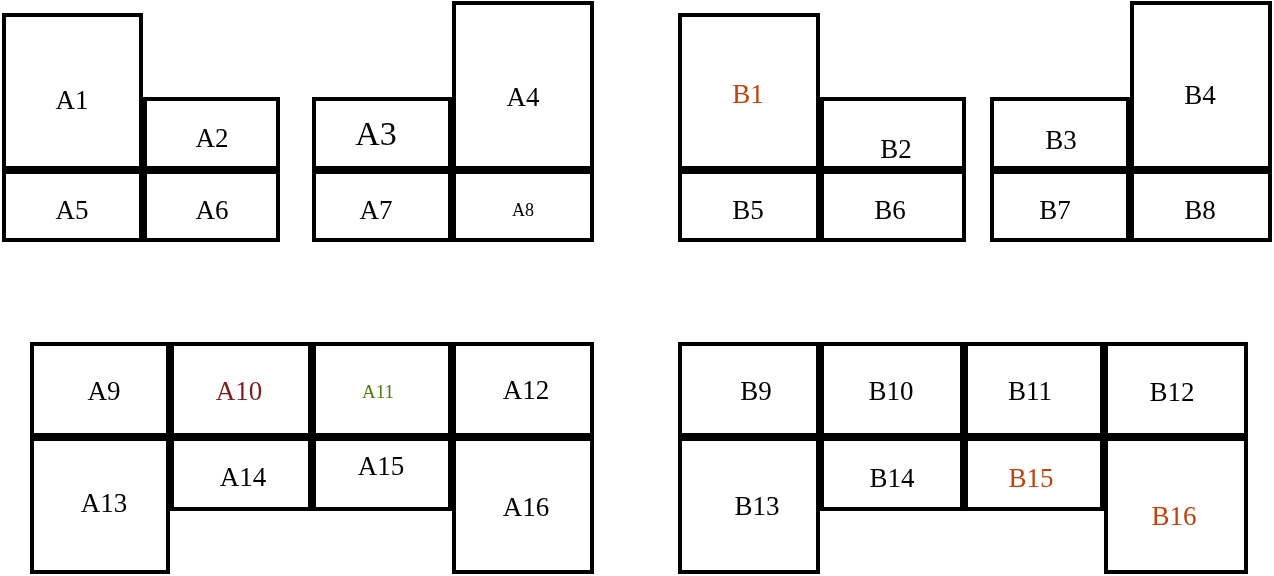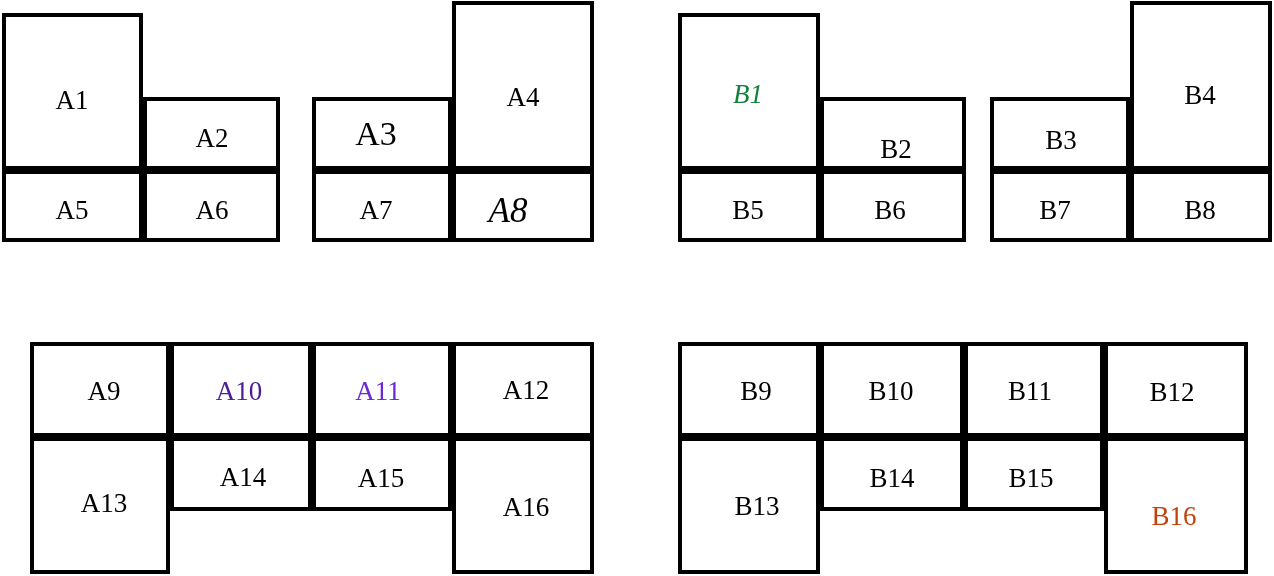--- a/index.html
+++ b/index.html
@@ -47,69 +47,69 @@
       <div class="label" style="left: 72px; top: 210px; font-size: 27px; color: rgb(0, 0, 0);">A5</div>
       <div class="cell" style="left: 143px; top: 170px; width: 137px; height: 72px; border-width: 4px; border-color: rgb(0, 0, 0);"></div>
       <div class="label" style="left: 212px; top: 210px; font-size: 27px; color: rgb(0, 0, 0);">A6</div>
       <div class="cell" style="left: 312px; top: 97px; width: 140px; height: 73px; border-width: 4px; border-color: rgb(0, 0, 0);"></div>
       <div class="label" style="left: 376px; top: 134px; font-size: 34px; color: rgb(0, 0, 0);">A3</div>
       <div class="cell" style="left: 452px; top: 1px; width: 142px; height: 169px; border-width: 4px; border-color: rgb(0, 0, 0);"></div>
       <div class="label" style="left: 523px; top: 97px; font-size: 27px; color: rgb(0, 0, 0);">A4</div>
       <div class="cell" style="left: 312px; top: 170px; width: 140px; height: 72px; border-width: 4px; border-color: rgb(0, 0, 0);"></div>
       <div class="label" style="left: 376px; top: 210px; font-size: 27px; color: rgb(0, 0, 0);">A7</div>
       <div class="cell" style="left: 452px; top: 170px; width: 142px; height: 72px; border-width: 4px; border-color: rgb(0, 0, 0);"></div>
-      <div class="label" style="left: 508px; top: 210px; font-size: 35px; color: rgb(0, 0, 0); font-style: italic;">A8</div>
+      <div class="label" style="left: 523px; top: 210px; font-size: 18px; color: rgb(0, 0, 0);">A8</div>
     </div>
     <div class="group" style="left: 0px; top: 0px; width: 1274px; height: 576px;">
       <div class="cell" style="left: 678px; top: 13px; width: 142px; height: 157px; border-width: 4px; border-color: rgb(0, 0, 0);"></div>
-      <div class="label" style="left: 748px; top: 94px; font-size: 27px; color: #15803d; font-style: italic;">B1</div>
+      <div class="label" style="left: 748px; top: 94px; font-size: 27px; color: #c2410c;">B1</div>
       <div class="cell" style="left: 820px; top: 97px; width: 146px; height: 73px; border-width: 4px; border-color: rgb(0, 0, 0);"></div>
       <div class="label" style="left: 896px; top: 149px; font-size: 27px; color: rgb(0, 0, 0);">B2</div>
       <div class="cell" style="left: 678px; top: 170px; width: 142px; height: 72px; border-width: 4px; border-color: rgb(0, 0, 0);"></div>
       <div class="label" style="left: 748px; top: 210px; font-size: 27px; color: rgb(0, 0, 0);">B5</div>
       <div class="cell" style="left: 820px; top: 170px; width: 146px; height: 72px; border-width: 4px; border-color: rgb(0, 0, 0);"></div>
       <div class="label" style="left: 890px; top: 210px; font-size: 27px; color: rgb(0, 0, 0);">B6</div>
       <div class="cell" style="left: 990px; top: 97px; width: 140px; height: 73px; border-width: 4px; border-color: rgb(0, 0, 0);"></div>
       <div class="label" style="left: 1061px; top: 140px; font-size: 27px; color: rgb(0, 0, 0);">B3</div>
       <div class="cell" style="left: 1130px; top: 1px; width: 142px; height: 169px; border-width: 4px; border-color: rgb(0, 0, 0);"></div>
       <div class="label" style="left: 1200px; top: 95px; font-size: 27px; color: rgb(0, 0, 0);">B4</div>
       <div class="cell" style="left: 990px; top: 170px; width: 140px; height: 72px; border-width: 4px; border-color: rgb(0, 0, 0);"></div>
       <div class="label" style="left: 1055px; top: 210px; font-size: 27px; color: rgb(0, 0, 0);">B7</div>
       <div class="cell" style="left: 1130px; top: 170px; width: 142px; height: 72px; border-width: 4px; border-color: rgb(0, 0, 0);"></div>
       <div class="label" style="left: 1200px; top: 210px; font-size: 27px; color: rgb(0, 0, 0);">B8</div>
     </div>
     <div class="group" style="left: 0px; top: 0px; width: 1274px; height: 560px;">
       <div class="cell" style="left: 30px; top: 342px; width: 140px; height: 95px; border-width: 4px; border-color: rgb(0, 0, 0);"></div>
       <div class="label" style="left: 104px; top: 391px; font-size: 27px; color: rgb(0, 0, 0);">A9</div>
       <div class="cell" style="left: 170px; top: 342px; width: 142px; height: 95px; border-width: 4px; border-color: rgb(0, 0, 0);"></div>
-      <div class="label" style="left: 239px; top: 391px; font-size: 27px; color: #4c1d95;">A10</div>
+      <div class="label" style="left: 239px; top: 391px; font-size: 27px; color: #7f1d1d;">A10</div>
       <div class="cell" style="left: 312px; top: 342px; width: 140px; height: 95px; border-width: 4px; border-color: rgb(0, 0, 0);"></div>
-      <div class="label" style="left: 378px; top: 391px; font-size: 27px; color: #6d28d9;">A11</div>
+      <div class="label" style="left: 378px; top: 391px; font-size: 19px; color: #4d7c0f;">A11</div>
       <div class="cell" style="left: 452px; top: 342px; width: 142px; height: 95px; border-width: 4px; border-color: rgb(0, 0, 0);"></div>
       <div class="label" style="left: 526px; top: 390px; font-size: 27px; color: rgb(0, 0, 0);">A12</div>
       <div class="cell" style="left: 30px; top: 437px; width: 140px; height: 137px; border-width: 4px; border-color: rgb(0, 0, 0);"></div>
       <div class="label" style="left: 104px; top: 503px; font-size: 27px; color: rgb(0, 0, 0);">A13</div>
       <div class="cell" style="left: 170px; top: 437px; width: 142px; height: 74px; border-width: 4px; border-color: rgb(0, 0, 0);"></div>
       <div class="label" style="left: 243px; top: 477px; font-size: 27px; color: rgb(0, 0, 0);">A14</div>
       <div class="cell" style="left: 312px; top: 437px; width: 140px; height: 74px; border-width: 4px; border-color: rgb(0, 0, 0);"></div>
-      <div class="label" style="left: 381px; top: 478px; font-size: 27px; color: rgb(0, 0, 0);">A15</div>
+      <div class="label" style="left: 381px; top: 466px; font-size: 27px; color: rgb(0, 0, 0);">A15</div>
       <div class="cell" style="left: 452px; top: 437px; width: 142px; height: 137px; border-width: 4px; border-color: rgb(0, 0, 0);"></div>
       <div class="label" style="left: 526px; top: 507px; font-size: 27px; color: rgb(0, 0, 0);">A16</div>
     </div>
     <div class="group" style="left: 0px; top: 0px; width: 1114px; height: 576px;">
       <div class="cell" style="left: 678px; top: 342px; width: 142px; height: 95px; border-width: 4px; border-color: rgb(0, 0, 0);"></div>
       <div class="label" style="left: 756px; top: 391px; font-size: 27px; color: rgb(0, 0, 0);">B9</div>
       <div class="cell" style="left: 820px; top: 342px; width: 144px; height: 95px; border-width: 4px; border-color: rgb(0, 0, 0);"></div>
       <div class="label" style="left: 891px; top: 391px; font-size: 27px; color: rgb(0, 0, 0);">B10</div>
       <div class="cell" style="left: 964px; top: 342px; width: 140px; height: 95px; border-width: 4px; border-color: rgb(0, 0, 0);"></div>
       <div class="label" style="left: 1030px; top: 391px; font-size: 27px; color: rgb(0, 0, 0);">B11</div>
       <div class="cell" style="left: 1104px; top: 342px; width: 144px; height: 95px; border-width: 4px; border-color: rgb(0, 0, 0);"></div>
       <div class="label" style="left: 1172px; top: 392px; font-size: 27px; color: rgb(0, 0, 0);">B12</div>
       <div class="cell" style="left: 678px; top: 437px; width: 142px; height: 137px; border-width: 4px; border-color: rgb(0, 0, 0);"></div>
       <div class="label" style="left: 757px; top: 506px; font-size: 27px; color: rgb(0, 0, 0);">B13</div>
       <div class="cell" style="left: 820px; top: 437px; width: 144px; height: 74px; border-width: 4px; border-color: rgb(0, 0, 0);"></div>
       <div class="label" style="left: 892px; top: 478px; font-size: 27px; color: rgb(0, 0, 0);">B14</div>
       <div class="cell" style="left: 964px; top: 437px; width: 140px; height: 74px; border-width: 4px; border-color: rgb(0, 0, 0);"></div>
-      <div class="label" style="left: 1031px; top: 478px; font-size: 27px; color: #000000;">B15</div>
+      <div class="label" style="left: 1031px; top: 478px; font-size: 27px; color: #c2410c;">B15</div>
       <div class="cell" style="left: 1104px; top: 437px; width: 144px; height: 137px; border-width: 4px; border-color: rgb(0, 0, 0);"></div>
       <div class="label" style="left: 1174px; top: 516px; font-size: 27px; color: #c2410c;">B16</div>
     </div>
   </div>
 
 </body></html>

